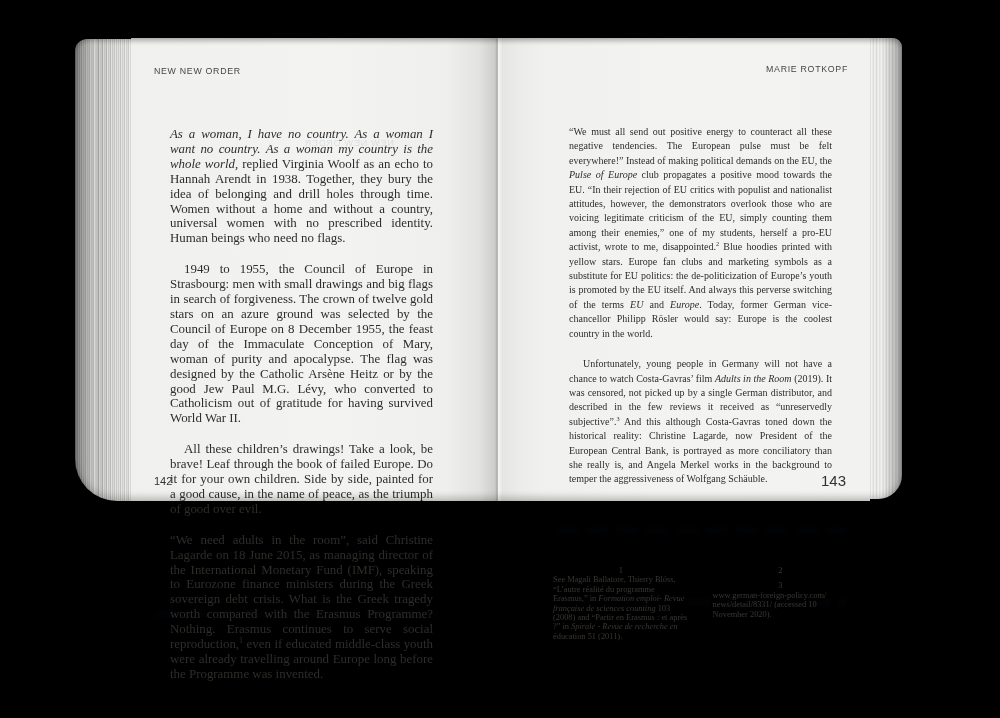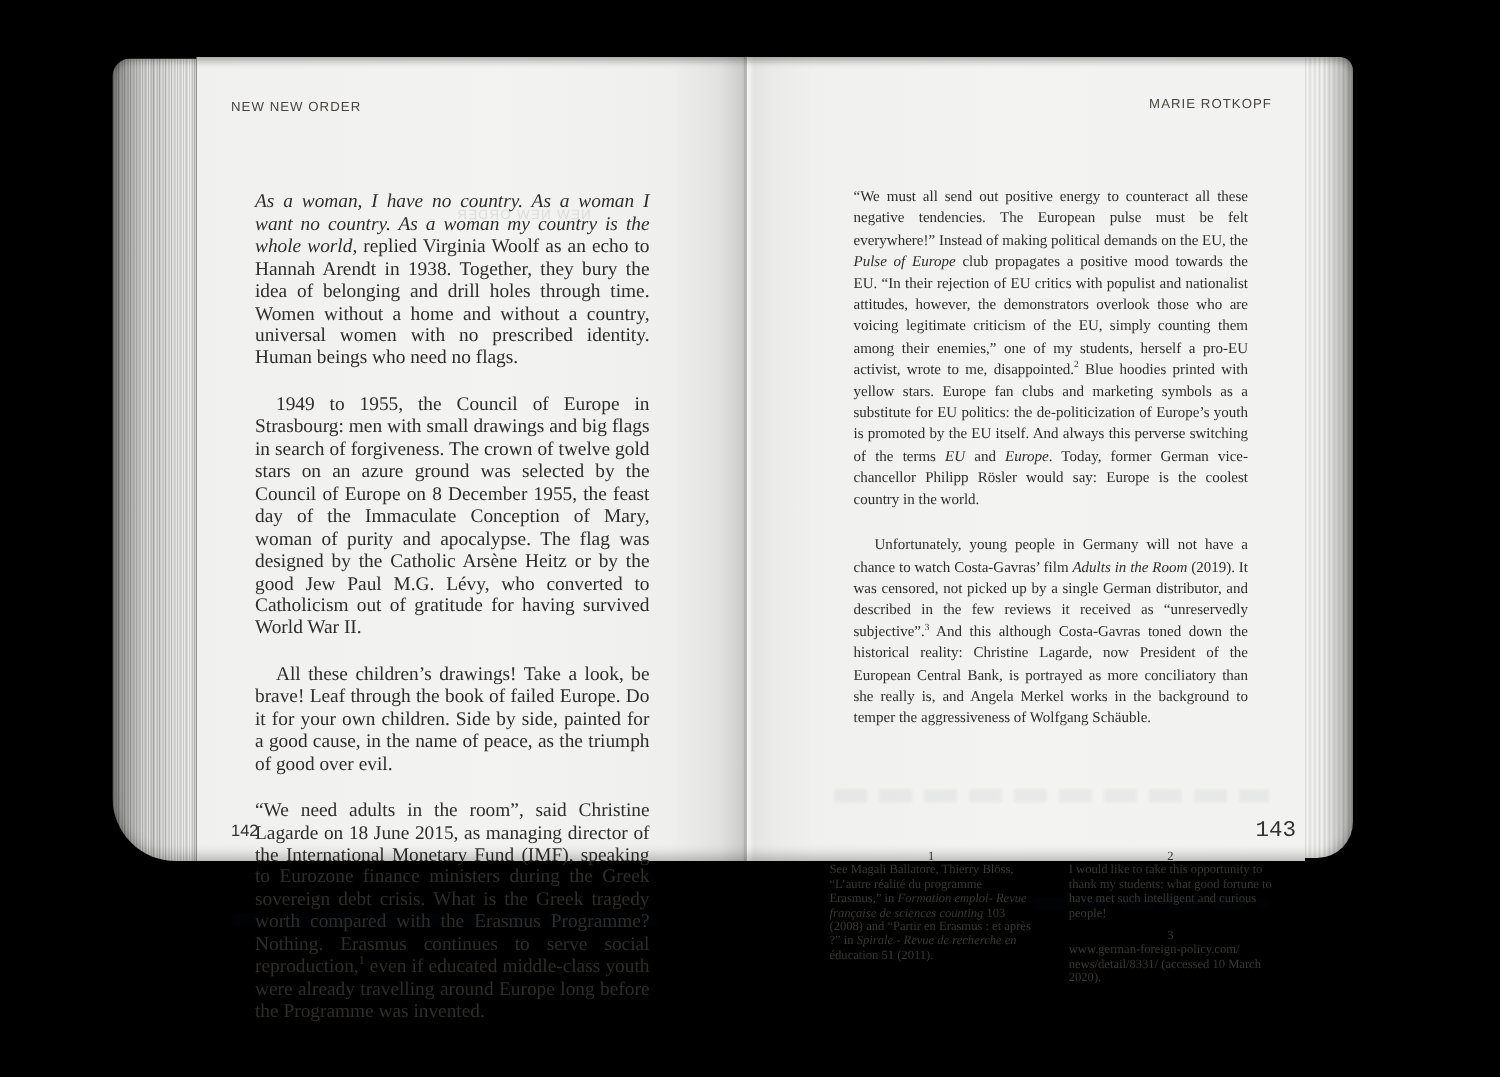--- a/index.html
+++ b/index.html
@@ -3,21 +3,21 @@
 <meta charset="utf-8">
 <style>
   html,body{margin:0;padding:0;}
   body{
     width:1000px;height:718px;
     background:#000;
     position:relative;overflow:hidden;
     font-family:"Liberation Serif","DejaVu Serif",serif;
   }
   .book{
-    position:absolute;left:75px;top:38px;width:827px;height:536px;
+    position:absolute;left:75px;top:38px;width:827px;height:463px;
   }
   .book::after{
     content:"";position:absolute;inset:0;pointer-events:none;
     box-shadow:inset 0 3px 5px rgba(0,0,0,.28), inset 0 -4px 7px rgba(0,0,0,.22);
     border-radius:12px 9px 24px 40px;
   }
   
   .edge-left{
     position:absolute;left:0;top:1px;bottom:0;width:56px;
     background:
@@ -93,21 +93,21 @@
   .footnote{margin:0 0 6px 0;}
   .fn-num{display:block;text-align:center;}
   .fn-text{display:block;overflow-wrap:anywhere;}
   
   .pagenum{
     position:absolute;
     font-family:"Liberation Sans","DejaVu Sans",sans-serif;
     color:#34322f;
   }
   .page-left .pagenum{left:23px;bottom:14px;font-size:11px;}
-  .page-right .pagenum{right:6px;bottom:12px;font-size:15px;font-family:Liberation Mono, monospace;}
+  .page-right .pagenum{right:24px;bottom:12px;font-size:15px;}
 </style>
 </head>
 <body>
 
 <div class="book">
 
   <div class="edge-left"></div>
   <div class="edge-right"></div>
 
   <div class="page page-left">
@@ -134,25 +134,24 @@
     <div class="footnotes">
       <div class="fncol">
         <div class="footnote">
           <span class="fn-num">1</span>
           <span class="fn-text"><span>See Magali Ballatore, Thierry Blöss, “L’autre réalité du programme Erasmus,” in </span><span style="font-style: italic;">Formation emploi- Revue française de sciences counting</span><span> 103 (2008) and “Partir en Erasmus : et après ?” in </span><span style="font-style: italic;">Spirale - Revue de recherche en</span><span> éducation 51 (2011).</span></span>
         </div>
       </div>
       <div class="fncol">
         <div class="footnote">
           <span class="fn-num">2</span>
-          <span class="fn-text"><span>I would like to take this opportunity to thank my students: what good fortune to have met such intelligent and curious people!</span></span>
         </div>
         <div class="footnote">
           <span class="fn-num">3</span>
-          <span class="fn-text"><span>www.german-foreign-policy.com/ news/detail/8331/ (accessed 10 March 2020).</span></span>
+          <span class="fn-text"><span>www.german-foreign-policy.com/ news/detail/8331/ (accessed 10 November 2020).</span></span>
         </div>
       </div>
     </div>
     <div class="ghost-smudge gs-r1"></div>
     <div class="ghost-smudge gs-r2"></div>
     <div class="pagenum">143</div>
   </div>
 
 </div>
 

